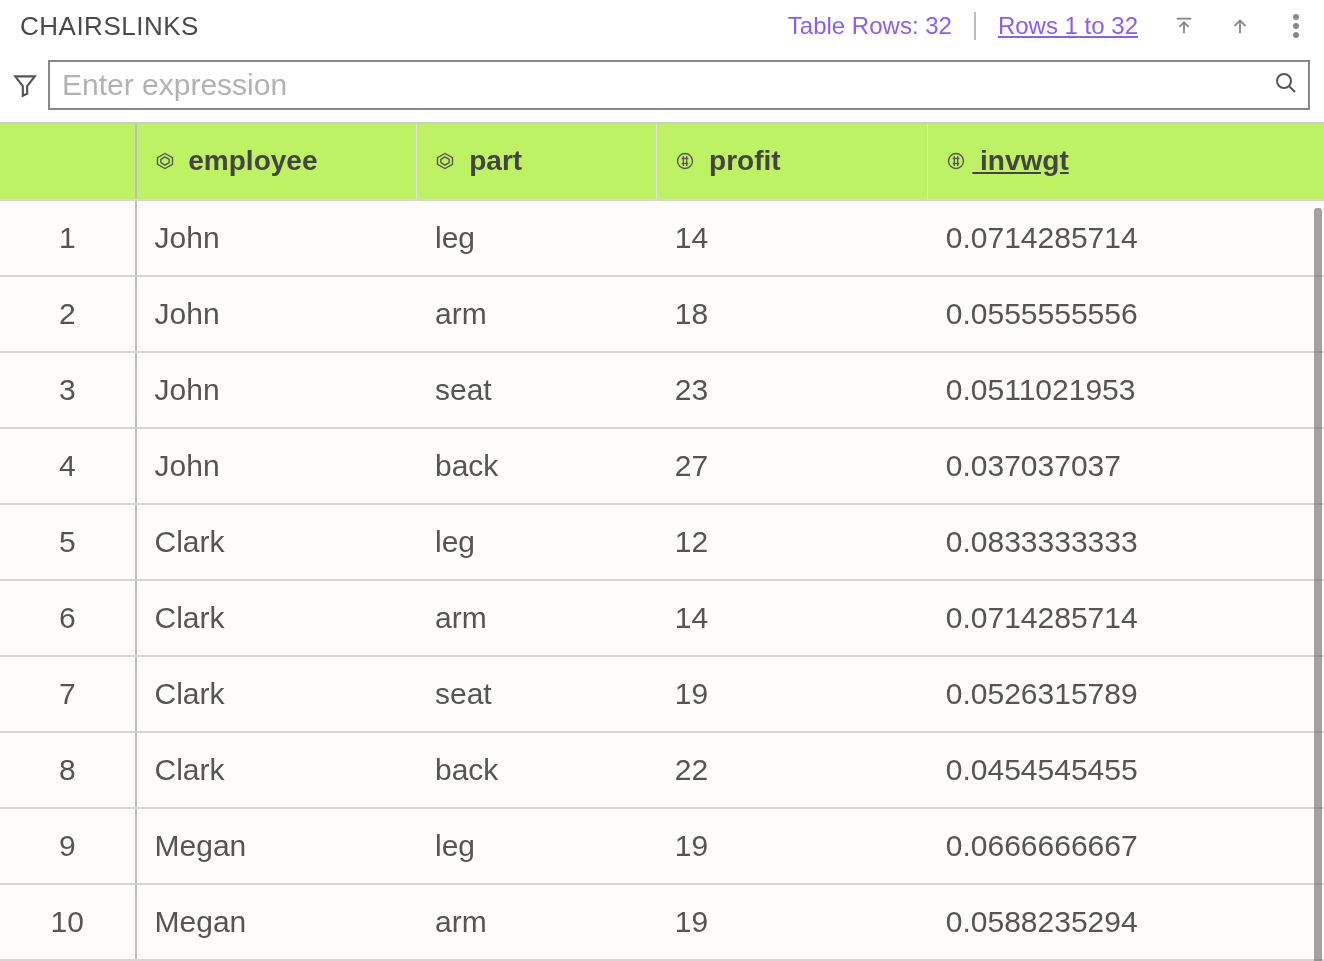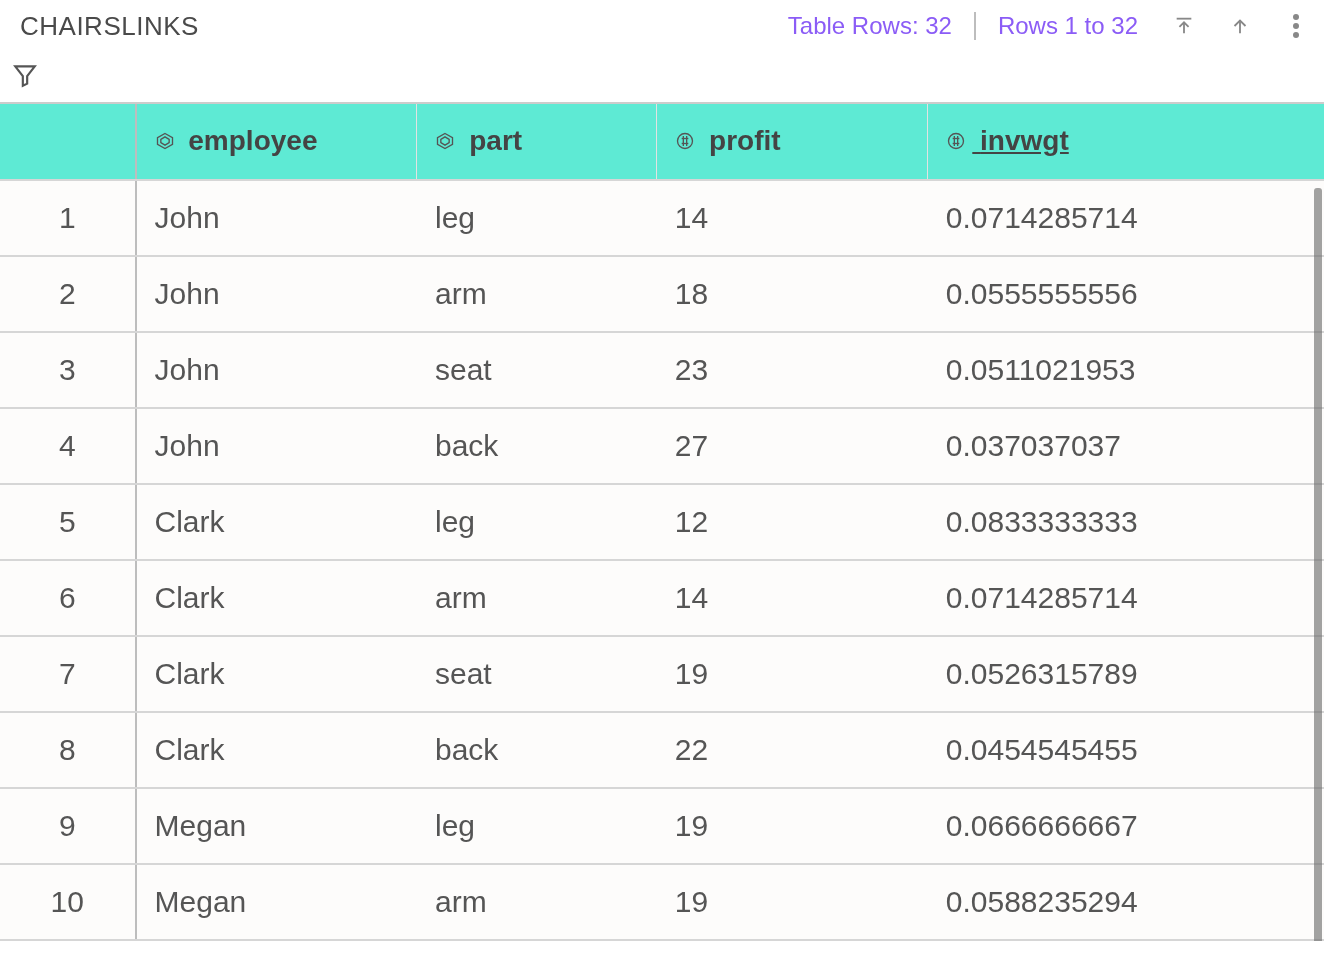--- a/index.html
+++ b/index.html
@@ -26,21 +26,21 @@
     letter-spacing: 0.5px;
     color: #4a4a4a;
     margin-right: auto;
   }
   .header .info {
     padding: 0 22px;
     border-right: 2px solid #bdbdbd;
     color: #8b5cf6;
     font-size: 24px;
   }
-  .header .info:last-of-type { border-right: none; }
+  .header .info:last-of-type { border-right: none; text-decoration: underline; }
   .header .icons {
     display: flex;
     align-items: center;
     gap: 20px;
     padding-left: 6px;
   }
   .header .icon-btn {
     width: 36px;
     height: 36px;
     display: flex;
@@ -96,21 +96,21 @@
     height: 76px;
     font-size: 30px;
     color: #555;
     padding: 0 18px;
   }
   th {
     font-weight: 600;
     color: #444;
     text-align: left;
     font-size: 28px;
-    background:#5eead4;
+    background:#bef264;
     margin-top:40px;
   }
   col.rownum { width: 130px; }
   col.c-emp { width: 270px; }
   col.c-part { width: 230px; }
   col.c-profit { width: 260px; }
   col.c-invwgt { width: 380px; }
   th.rownum, td.rownum {
     text-align: center;
     border-right: 2px solid #bdbdbd;
@@ -165,20 +165,29 @@
     </span>
   </div>
 </div>
 
 <div class="filter-row">
   <span class="funnel">
     <svg width="26" height="26" viewBox="0 0 24 24" fill="none" stroke="#555" stroke-width="2">
         <polygon points="3,4 21,4 14,13 14,20 10,22 10,13"></polygon>
       </svg>
   </span>
+  <div class="expr-box">
+    <span class="placeholder">Enter expression</span>
+    <span class="search-icon">
+      <svg width="24" height="24" viewBox="0 0 24 24" fill="none" stroke="#555" stroke-width="2">
+          <circle cx="10" cy="10" r="7"></circle>
+          <line x1="21" y1="21" x2="15" y2="15"></line>
+        </svg>
+    </span>
+  </div>
 </div>
 
 <div class="table-wrap">
   <table>
     <colgroup>
       <col class="rownum">
         <col class="c-emp">
         <col class="c-part">
         <col class="c-profit">
         <col class="c-invwgt">

